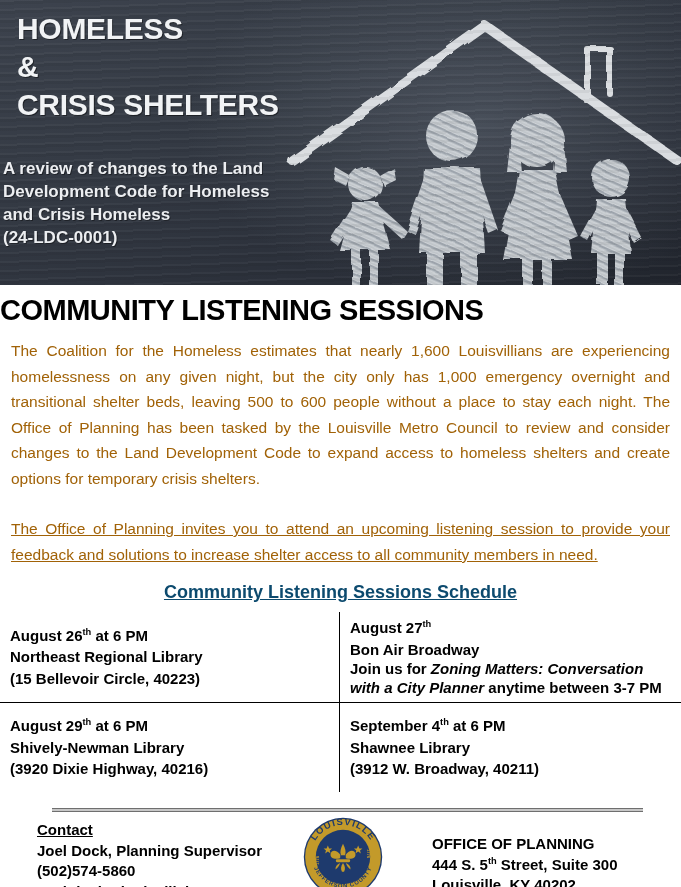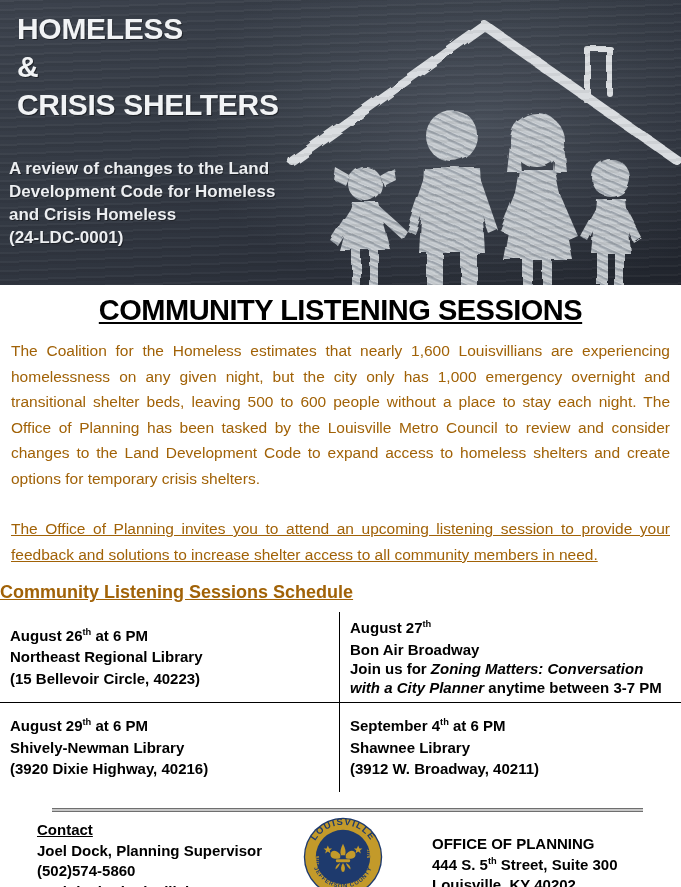--- a/index.html
+++ b/index.html
@@ -20,34 +20,34 @@
     background:repeating-linear-gradient(178deg, rgba(255,255,255,.035) 0 2px, rgba(0,0,0,.05) 2px 5px, rgba(255,255,255,0) 5px 9px);
     pointer-events:none;
   }
   .hero svg.art{position:absolute;left:0;top:0;}
   .hero-title{
     position:absolute;left:17px;top:10px;color:#f1f3f5;font-weight:bold;
     font-size:30px;line-height:38px;letter-spacing:-.3px;z-index:2;
     text-shadow:1px 1px 0 rgba(0,0,0,.45);
   }
   .hero-sub{
-    position:absolute;left:9px;top:157px;color:#eceef1;font-weight:bold;
+    position:absolute;left:3px;top:157px;color:#eceef1;font-weight:bold;
     font-size:17px;line-height:23px;z-index:2;text-shadow:1px 1px 0 rgba(0,0,0,.4);
   }
   
   .main-title{
-    margin:7px 0 0;text-align:center;font-size:29px;letter-spacing:-.5px;
-    font-weight:bold;color:#000;line-height:37px;text-decoration:underline;
+    margin:7px 0 0;font-size:29px;letter-spacing:-.5px;
+    font-weight:bold;color:#000;line-height:37px;
   }
   p.body{
     margin:9px 11px 0;text-align:justify;font-size:15.5px;line-height:25.5px;color:#a16207;
   }
   p.body + p.body{margin-top:25px;text-decoration:underline;}
   .sched-head{
-    margin:15px 0 0;font-size:18px;font-weight:bold;color:#a16207;
+    margin:15px 0 0;text-align:center;font-size:18px;font-weight:bold;color:#0c4a6e;
   }
   .sched-head span{text-decoration:underline;}
   .sched-table{
     margin-top:9px;display:grid;grid-template-columns:340px 341px;
     grid-template-rows:91px 89px;
   }
   .cell{
     box-sizing:border-box;display:flex;flex-direction:column;justify-content:center;
     font-weight:bold;color:#000;font-size:15px;line-height:21.5px;
     padding:2px 10px;

